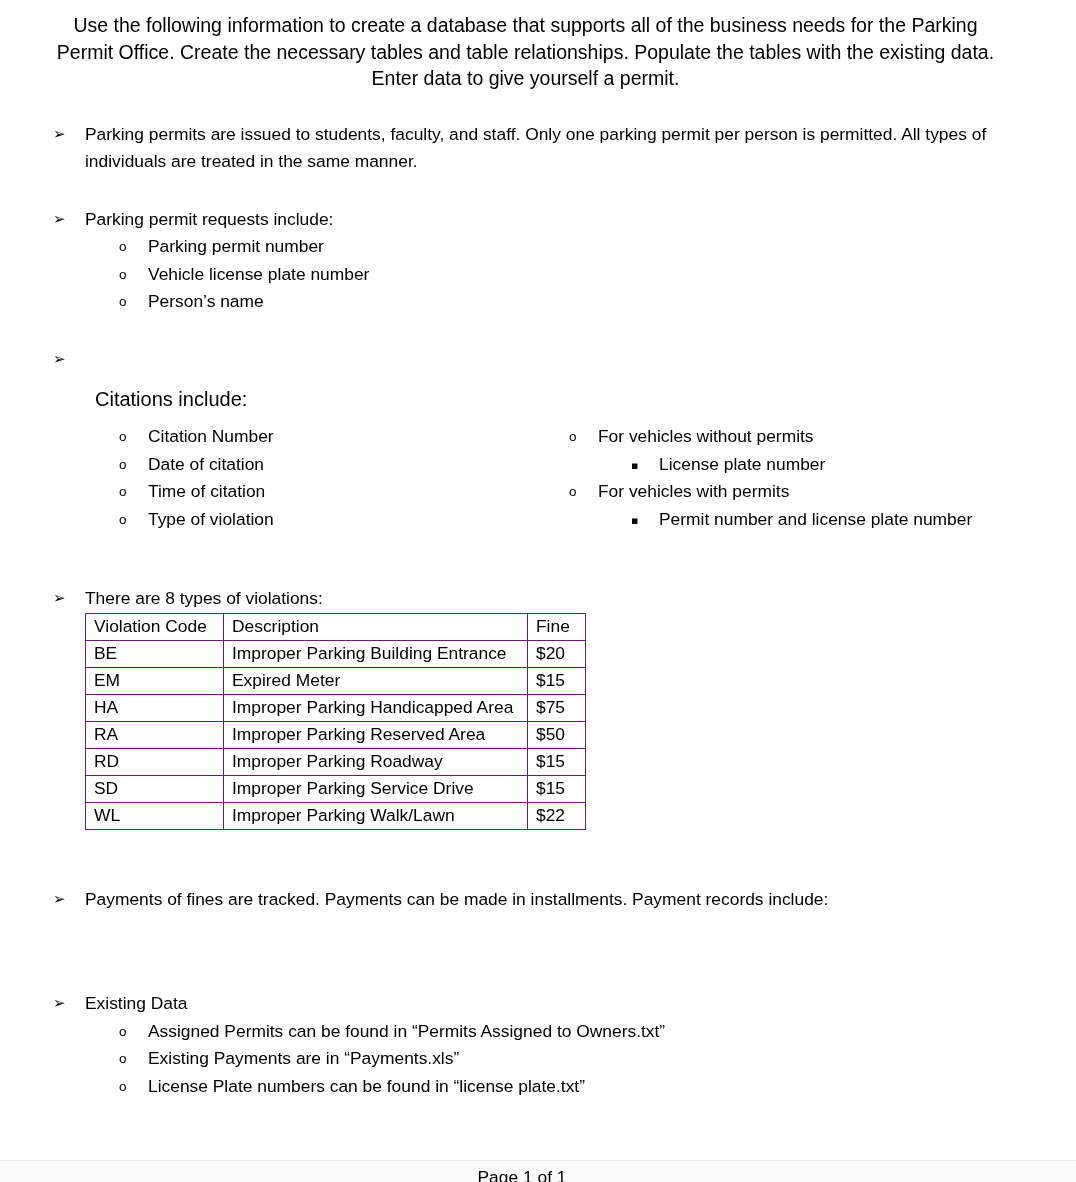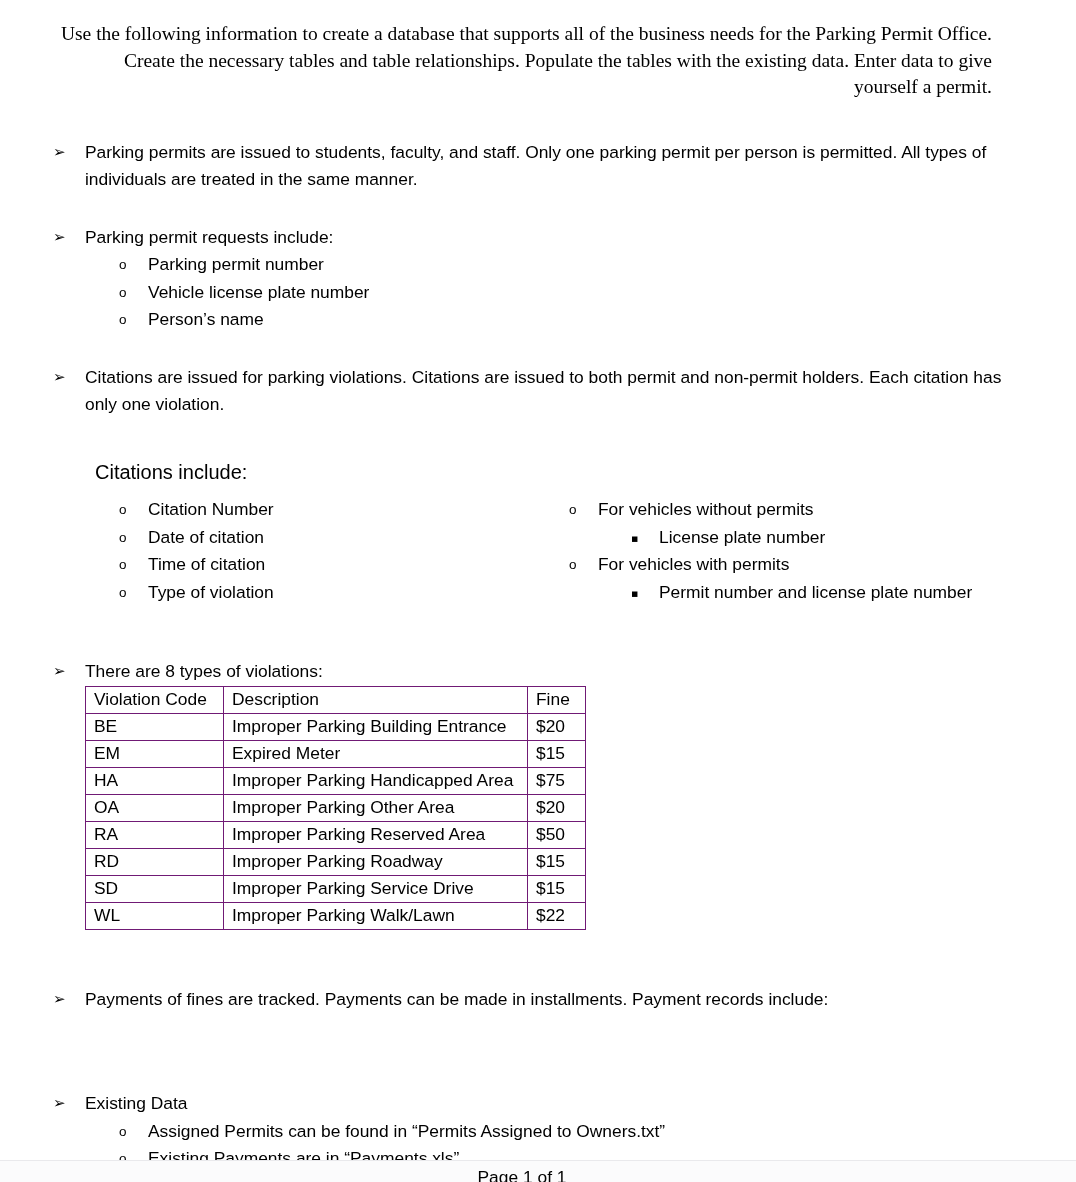--- a/index.html
+++ b/index.html
@@ -22,27 +22,27 @@
   }
   .content {
     position: absolute;
     left: 0;
     top: 0;
     width: 1076px;
   }
 
   
   .intro {
-    font-family: Liberation Serif, serif;
+    font-family: Liberation Sans, sans-serif;
     font-size: 19.5px;
     line-height: 26.5px;
     color: #000;
-    margin: 9px;
+    margin: 0;
     padding: 12px 75px 0 50px;
-    text-align: right;
+    text-align: center;
   }
 
   
   .lvl1 {
     position: relative;
     padding-left: 85px;
     padding-right: 70px;
     font-size: 17.4px;
     line-height: 27.5px;
     margin: 0;
@@ -223,21 +223,20 @@
     </div>
     <div class="lvl2">
       <span class="marker">o</span>
       <span>Person’s name</span>
     </div>
 
     <div class="spacer-lg"></div>
 
     <div class="lvl1">
       <span class="marker">➢</span>
-      <span class="lvl1-text">Citations are issued for parking violations.  Citations are issued to both permit and non-permit holders. Each citation has only one violation.</span>
     </div>
 
     <div class="spacer-lg"></div>
 
     <div class="plain-indent">Citations include:</div>
 
     <div class="two-col">
 
       <div class="col-left">
         <div class="lvl2">
@@ -317,25 +316,20 @@
             <td>EM</td>
             <td>Expired Meter</td>
             <td>$15</td>
           </tr>
           <tr>
             <td>HA</td>
             <td>Improper Parking Handicapped Area</td>
             <td>$75</td>
           </tr>
           <tr>
-            <td>OA</td>
-            <td>Improper Parking Other Area</td>
-            <td>$20</td>
-          </tr>
-          <tr>
             <td>RA</td>
             <td>Improper Parking Reserved Area</td>
             <td>$50</td>
           </tr>
           <tr>
             <td>RD</td>
             <td>Improper Parking Roadway</td>
             <td>$15</td>
           </tr>
           <tr>

